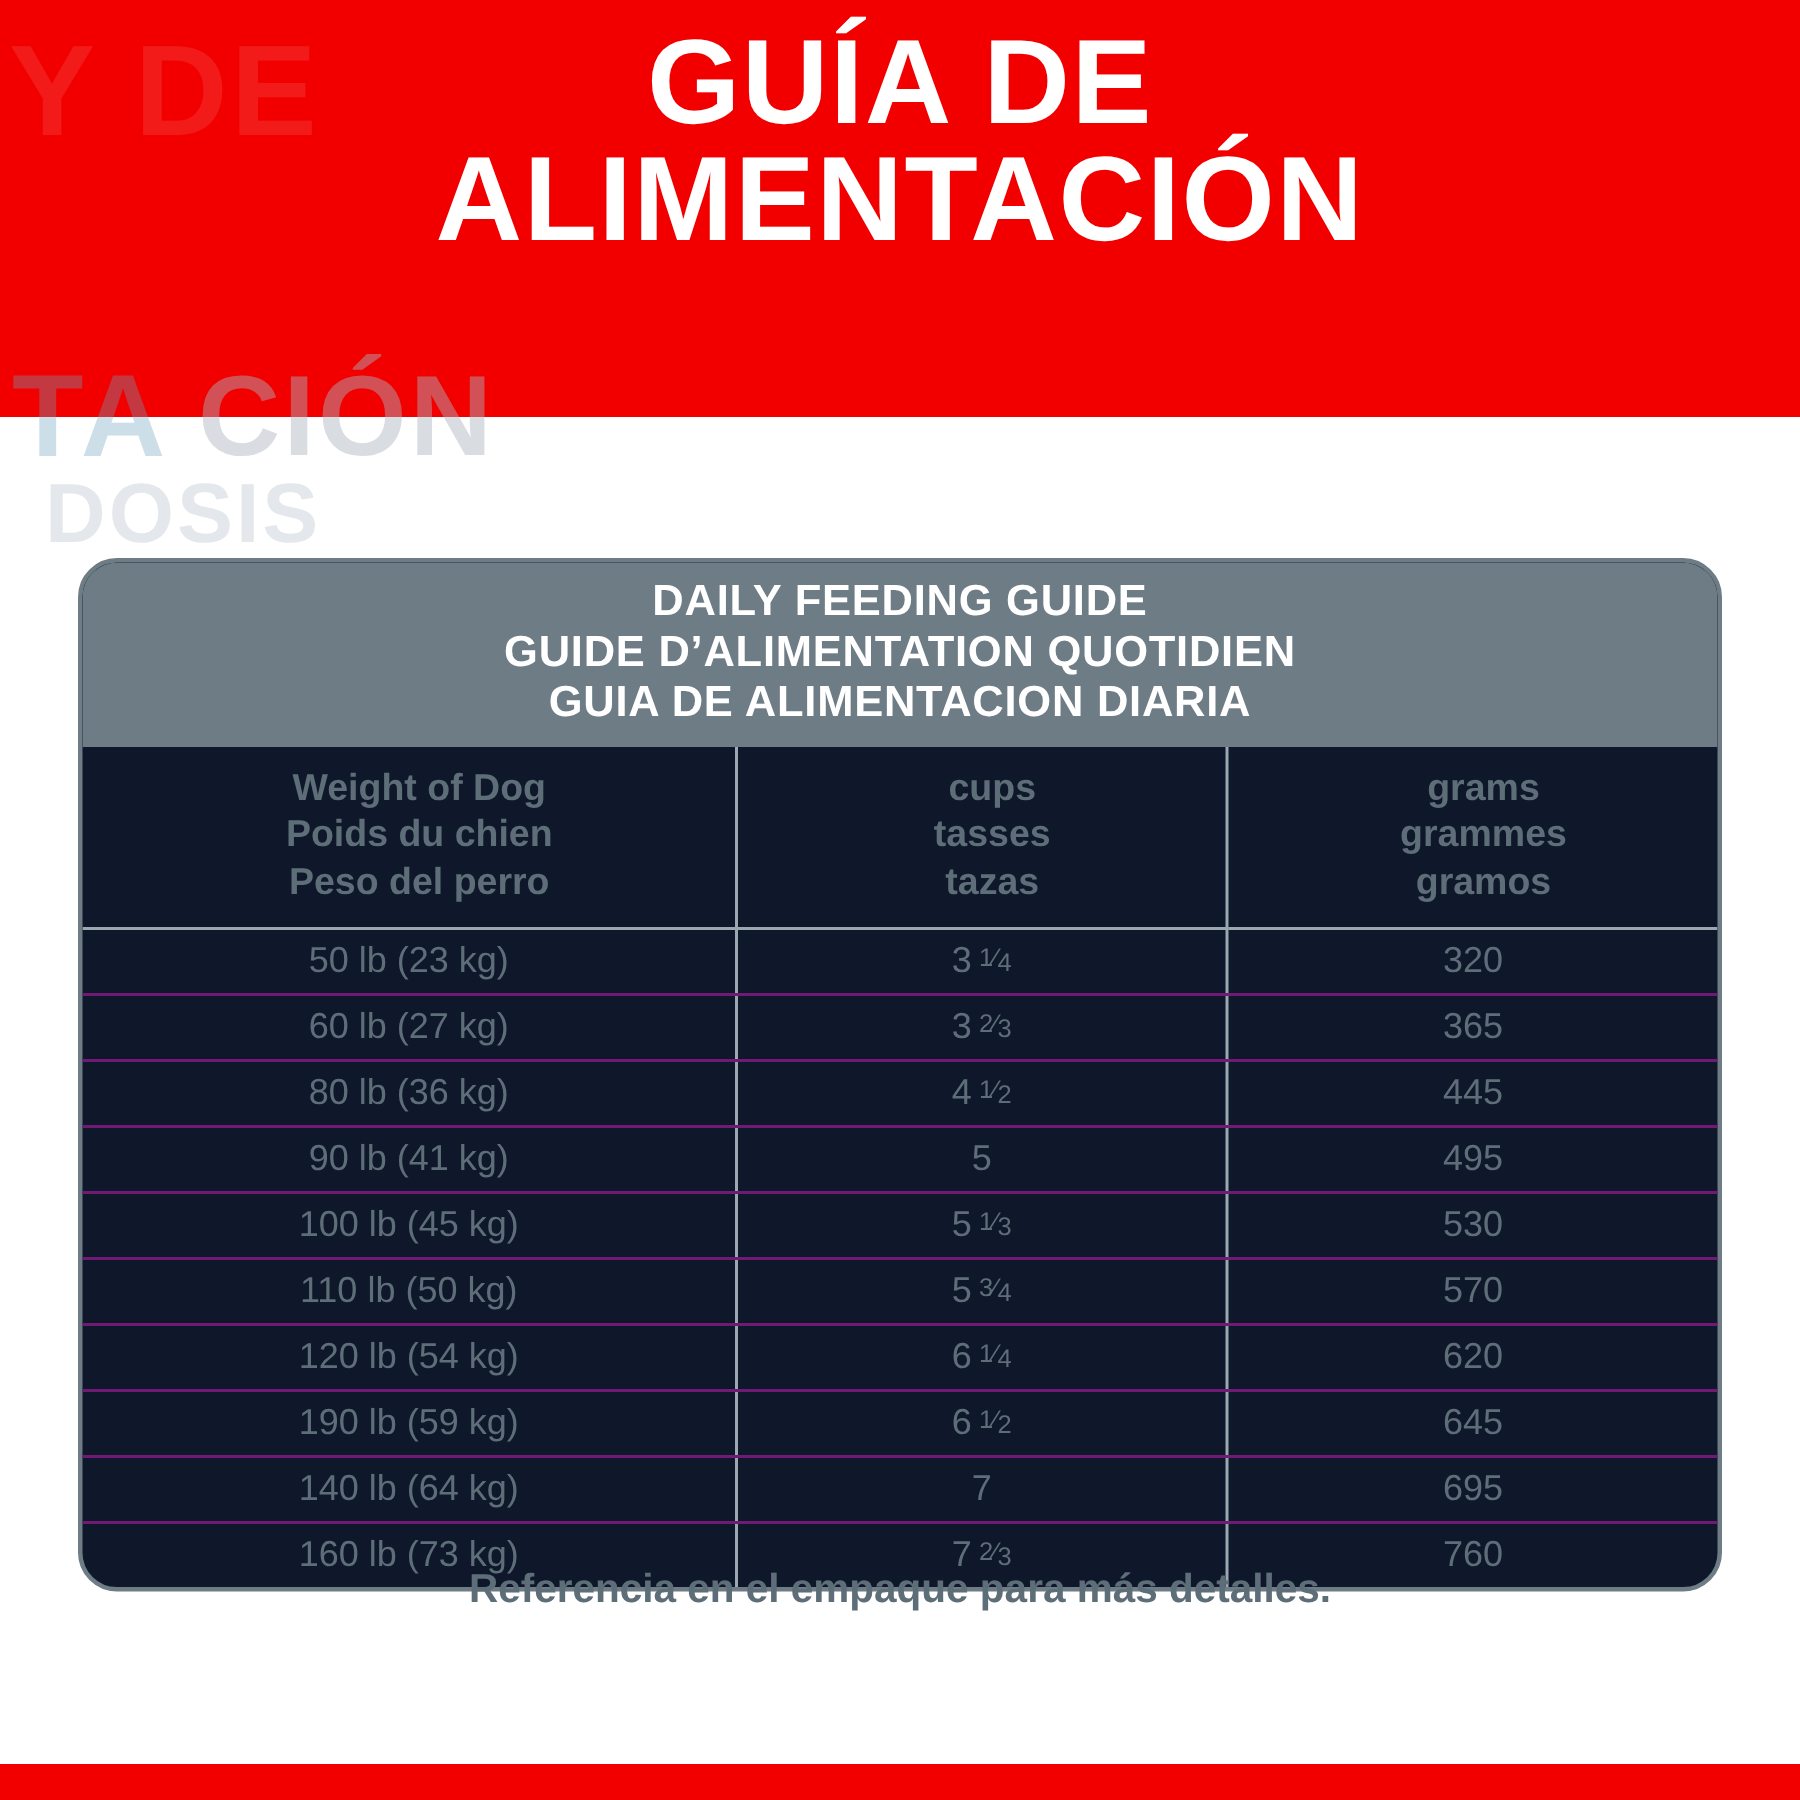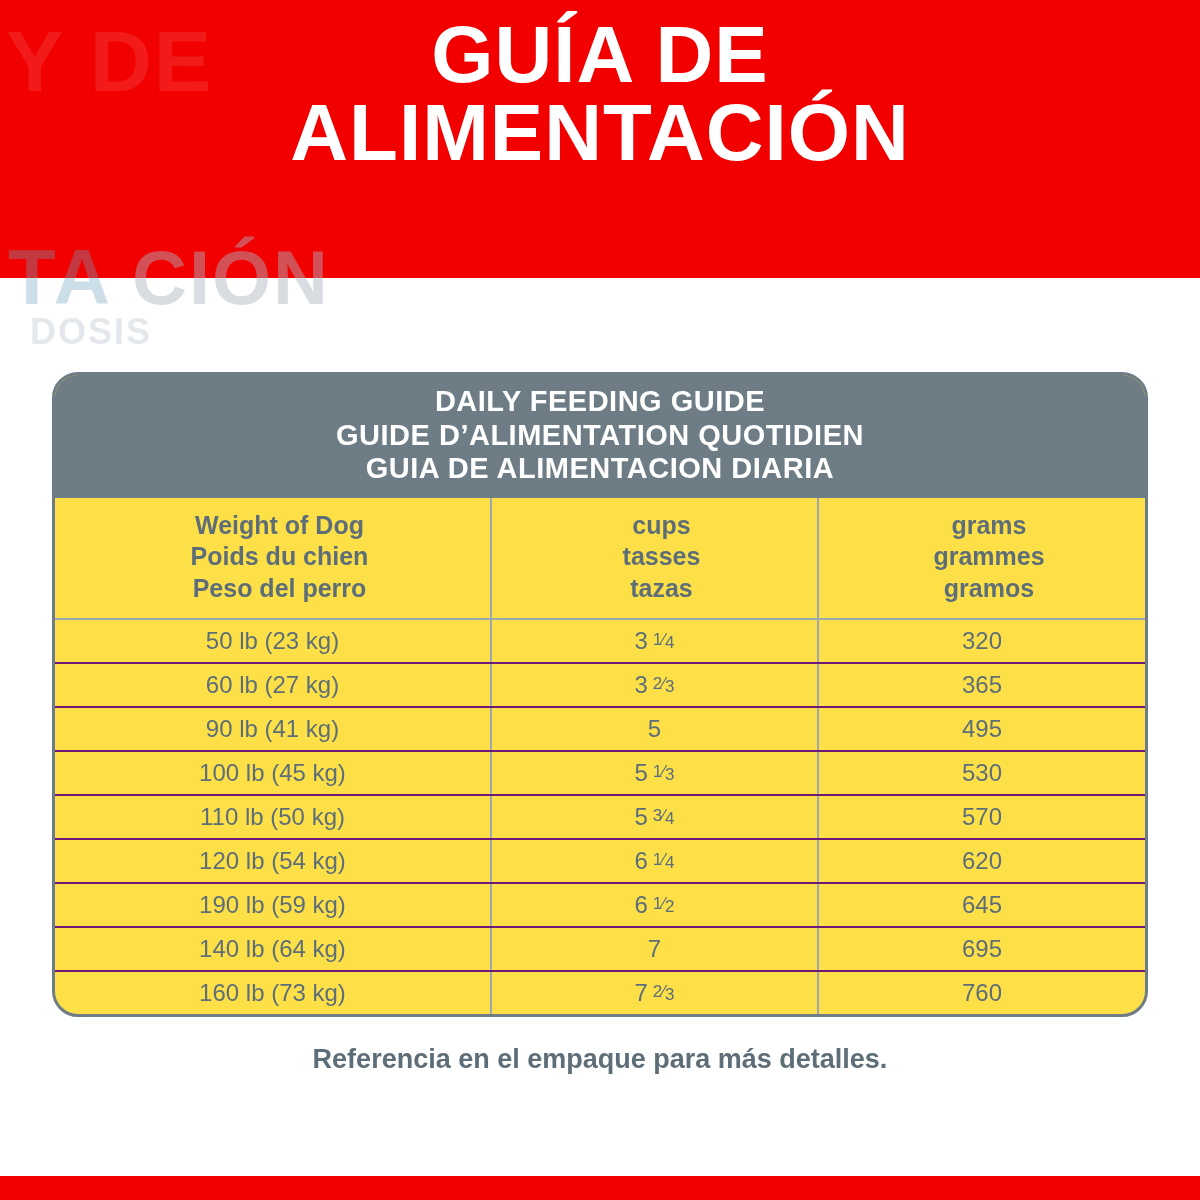--- a/index.html
+++ b/index.html
@@ -82,36 +82,36 @@
   .ghost-b {
     left: 132px;
     top: 12px;
     font-size: 76px;
     color: rgba(170, 180, 190, 0.45);
     letter-spacing: 2px;
   }
   .ghost-c {
     left: 30px;
     top: 86px;
-    font-size: 36px;
+    font-size: 56px;
     color: rgba(185, 195, 205, 0.38);
     letter-spacing: 2px;
   }
 
   
   .card {
     position: absolute;
     left: 52px;
     top: 372px;
     width: 1096px;
     border: 3px solid #6d7c85;
     border-radius: 26px;
     box-sizing: border-box;
     overflow: hidden;
-    background: #fde047;
+    background: #0f172a;
   }
   .card-header {
     background: #6d7c85;
     color: #ffffff;
     text-align: center;
     padding: 10px 0 12px 0;
   }
   .card-header div {
     font-weight: bold;
     line-height: 1.16;
@@ -232,20 +232,25 @@
           <td class="col-sep">50 lb (23 kg)</td>
           <td class="col-sep"><span>3</span><span class="frac"> <span>1</span><span>⁄</span><span class="den">4</span></span></td>
           <td>320</td>
         </tr>
         <tr>
           <td class="col-sep">60 lb (27 kg)</td>
           <td class="col-sep"><span>3</span><span class="frac"> <span>2</span><span>⁄</span><span class="den">3</span></span></td>
           <td>365</td>
         </tr>
         <tr>
+          <td class="col-sep">80 lb (36 kg)</td>
+          <td class="col-sep"><span>4</span><span class="frac"> <span>1</span><span>⁄</span><span class="den">2</span></span></td>
+          <td>445</td>
+        </tr>
+        <tr>
           <td class="col-sep">90 lb (41 kg)</td>
           <td class="col-sep"><span>5</span></td>
           <td>495</td>
         </tr>
         <tr>
           <td class="col-sep">100 lb (45 kg)</td>
           <td class="col-sep"><span>5</span><span class="frac"> <span>1</span><span>⁄</span><span class="den">3</span></span></td>
           <td>530</td>
         </tr>
         <tr>

